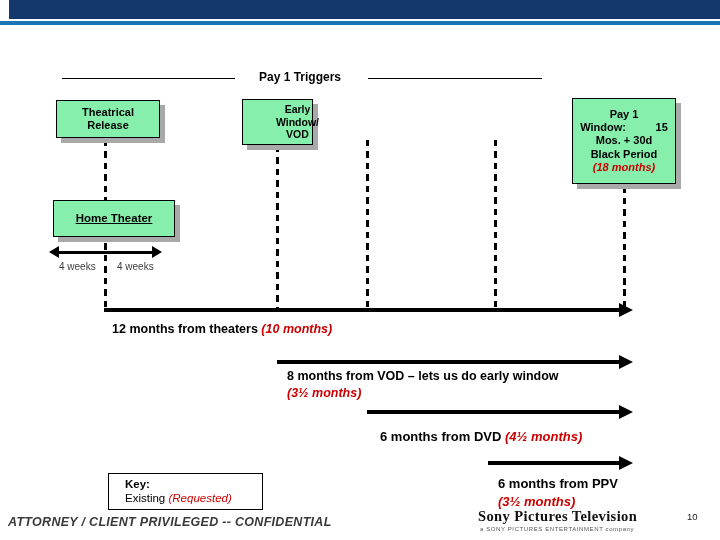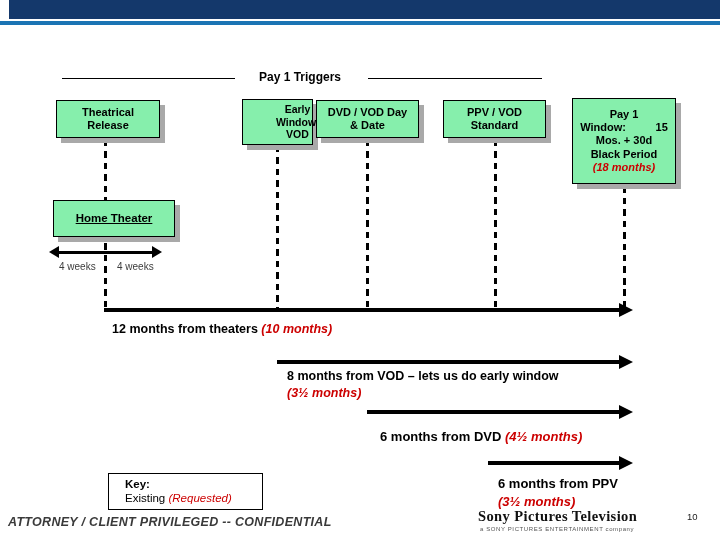--- a/index.html
+++ b/index.html
@@ -73,29 +73,21 @@
     <div>Theatrical</div>
     <div>Release</div>
   </div>
 
   <div class="box" style="left:242px;top:99px;width:71px;height:46px;font-size:10.5px;padding-left:40px;">
     <div>Early</div>
     <div>Window/</div>
     <div>VOD</div>
   </div>
 
-  <div class="box" style="left:316px;top:100px;width:103px;height:38px;">
-    <div>DVD / VOD Day</div>
-    <div>&amp; Date</div>
-  </div>
 
-  <div class="box" style="left:443px;top:100px;width:103px;height:38px;">
-    <div>PPV / VOD</div>
-    <div>Standard</div>
-  </div>
 
   <div class="box" style="left:572px;top:98px;width:104px;height:86px;">
     <div>Pay 1</div>
     <div class="pay1-row2">
       <span>Window:</span>
       <span>15</span>
     </div>
     <div>Mos. + 30d</div>
     <div>Black Period</div>
     <div class="red">(18 months)</div>

